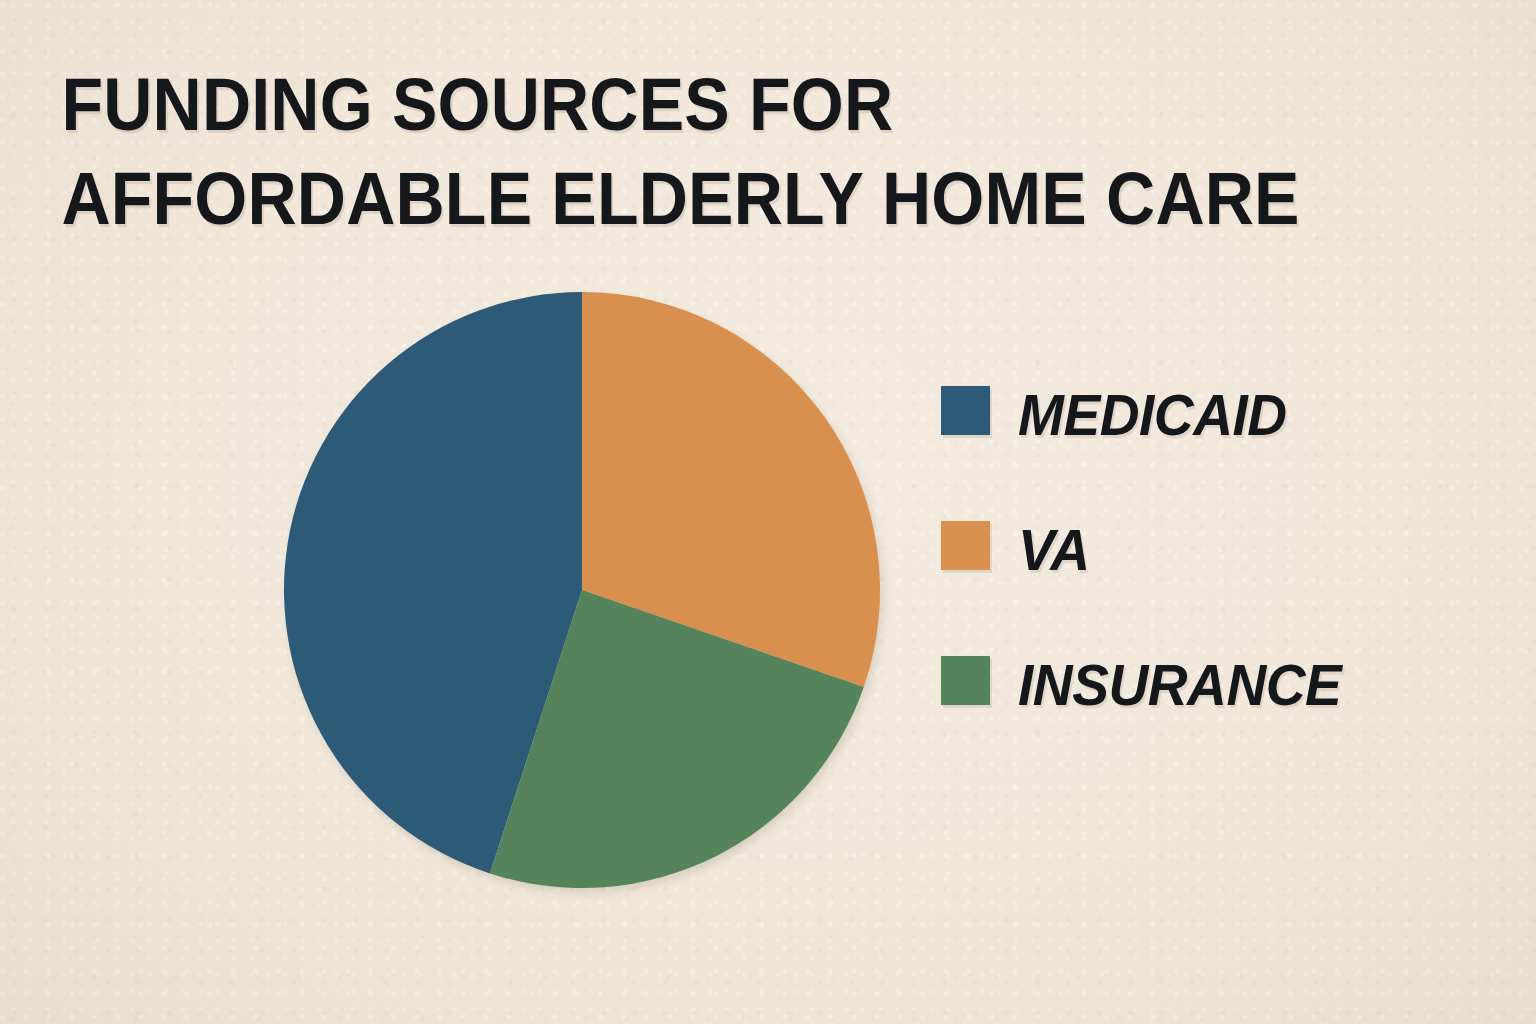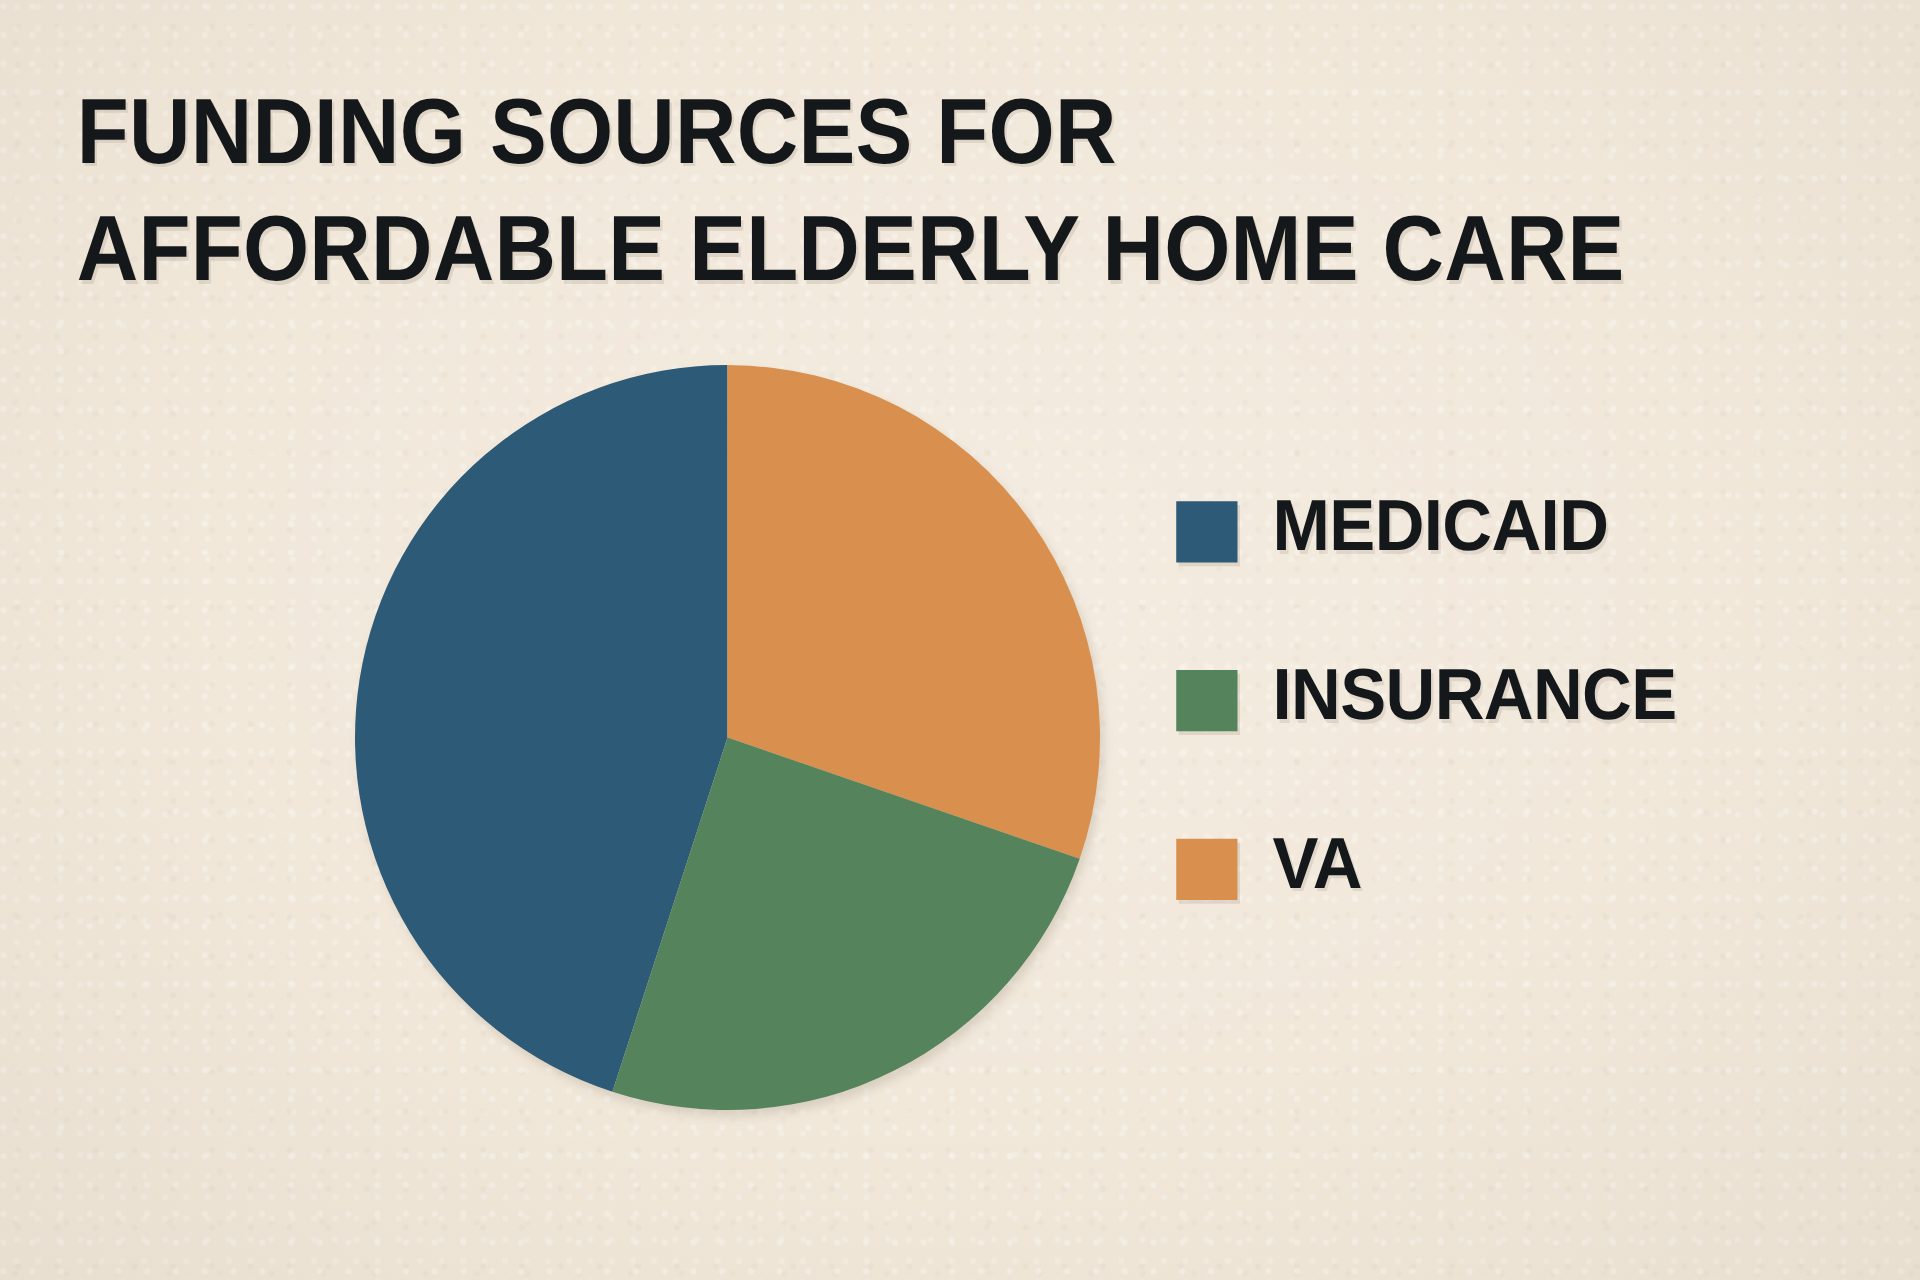--- a/index.html
+++ b/index.html
@@ -88,23 +88,24 @@
   
   #legend {
     position: absolute;
     left: 941px;
     top: 386px;
     width: 520px;
     z-index: 3;
   }
   .legend-item {
     display: flex;
-    align-items: flex-end;
+    align-items: flex-start;
     height: 64px;
     margin-bottom: 71px;
+    font-style: italic;
   }
   .legend-item:last-child {
     margin-bottom: 0;
   }
   .legend-swatch {
     width: 49px;
     height: 49px;
     flex: 0 0 49px;
     box-shadow: 2px 3px 0 rgba(120,104,84,0.16);
   }
@@ -146,25 +147,25 @@
   </div>
 
   <div id="legend">
 
     <div class="legend-item">
       <span class="legend-swatch" style="background-color: rgb(45, 90, 119);"></span>
       <span class="legend-label" style="color: rgb(21, 24, 26);">MEDICAID</span>
     </div>
 
     <div class="legend-item">
-      <span class="legend-swatch" style="background-color: rgb(85, 131, 92);"></span>
-      <span class="legend-label" style="color: rgb(21, 24, 26);">INSURANCE</span>
+      <span class="legend-swatch" style="background-color: rgb(217, 143, 78);"></span>
+      <span class="legend-label" style="color: rgb(21, 24, 26);">VA</span>
     </div>
 
     <div class="legend-item">
-      <span class="legend-swatch" style="background-color: rgb(217, 143, 78);"></span>
-      <span class="legend-label" style="color: rgb(21, 24, 26);">VA</span>
+      <span class="legend-swatch" style="background-color: rgb(85, 131, 92);"></span>
+      <span class="legend-label" style="color: rgb(21, 24, 26);">INSURANCE</span>
     </div>
 
   </div>
 
   <div id="vignette"></div>
 </div>
 
 </body></html>

